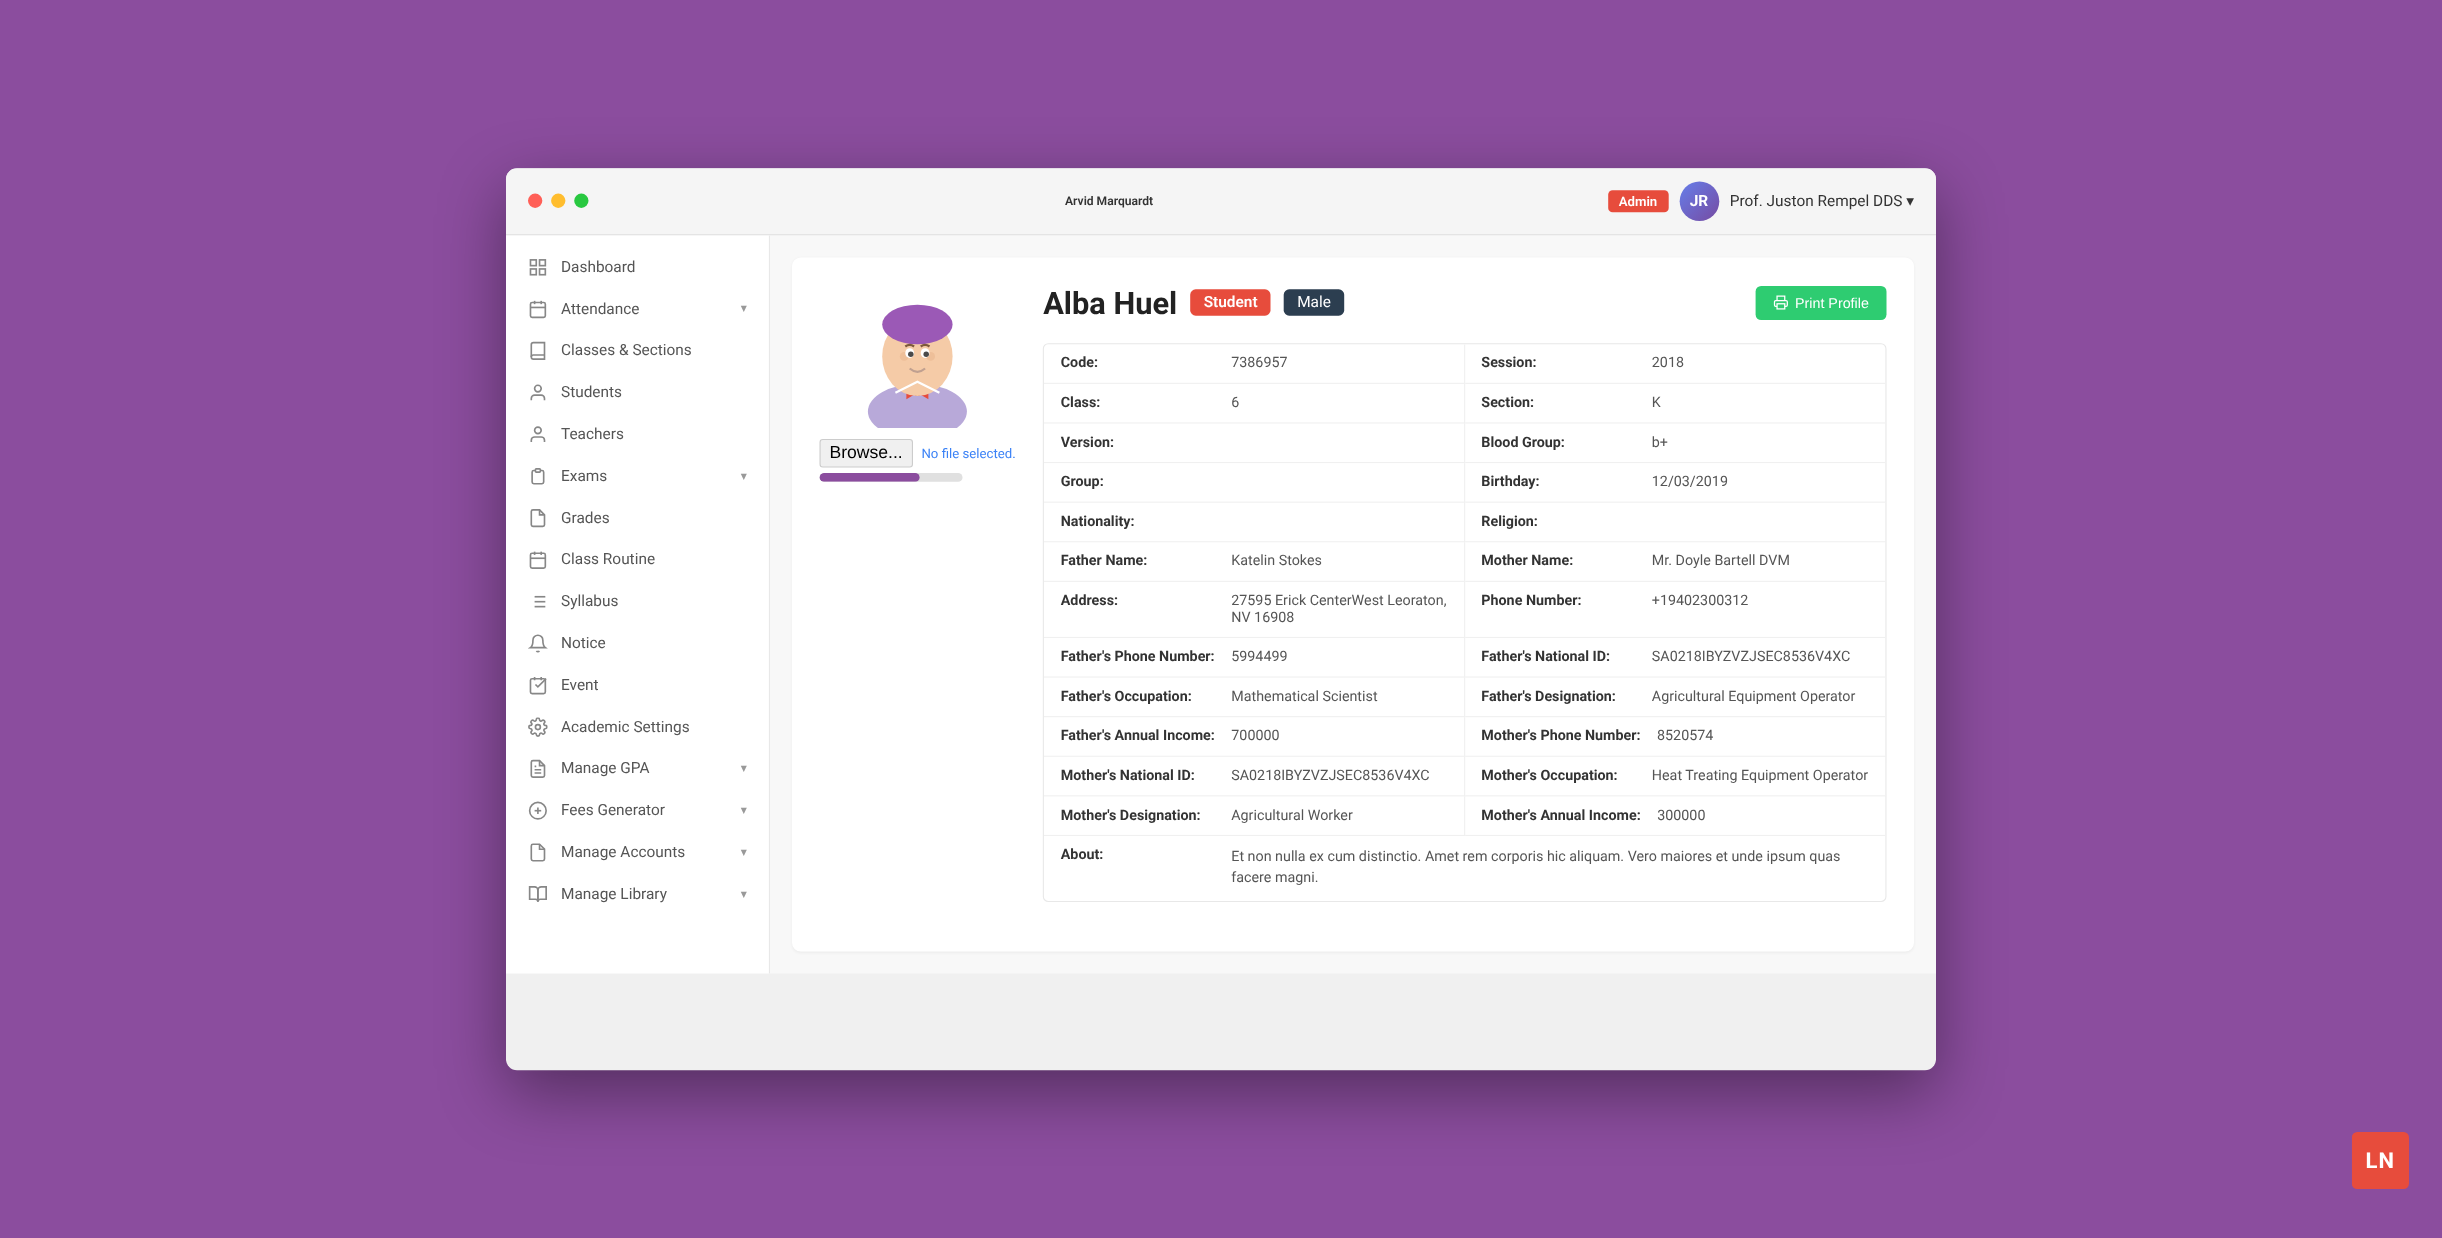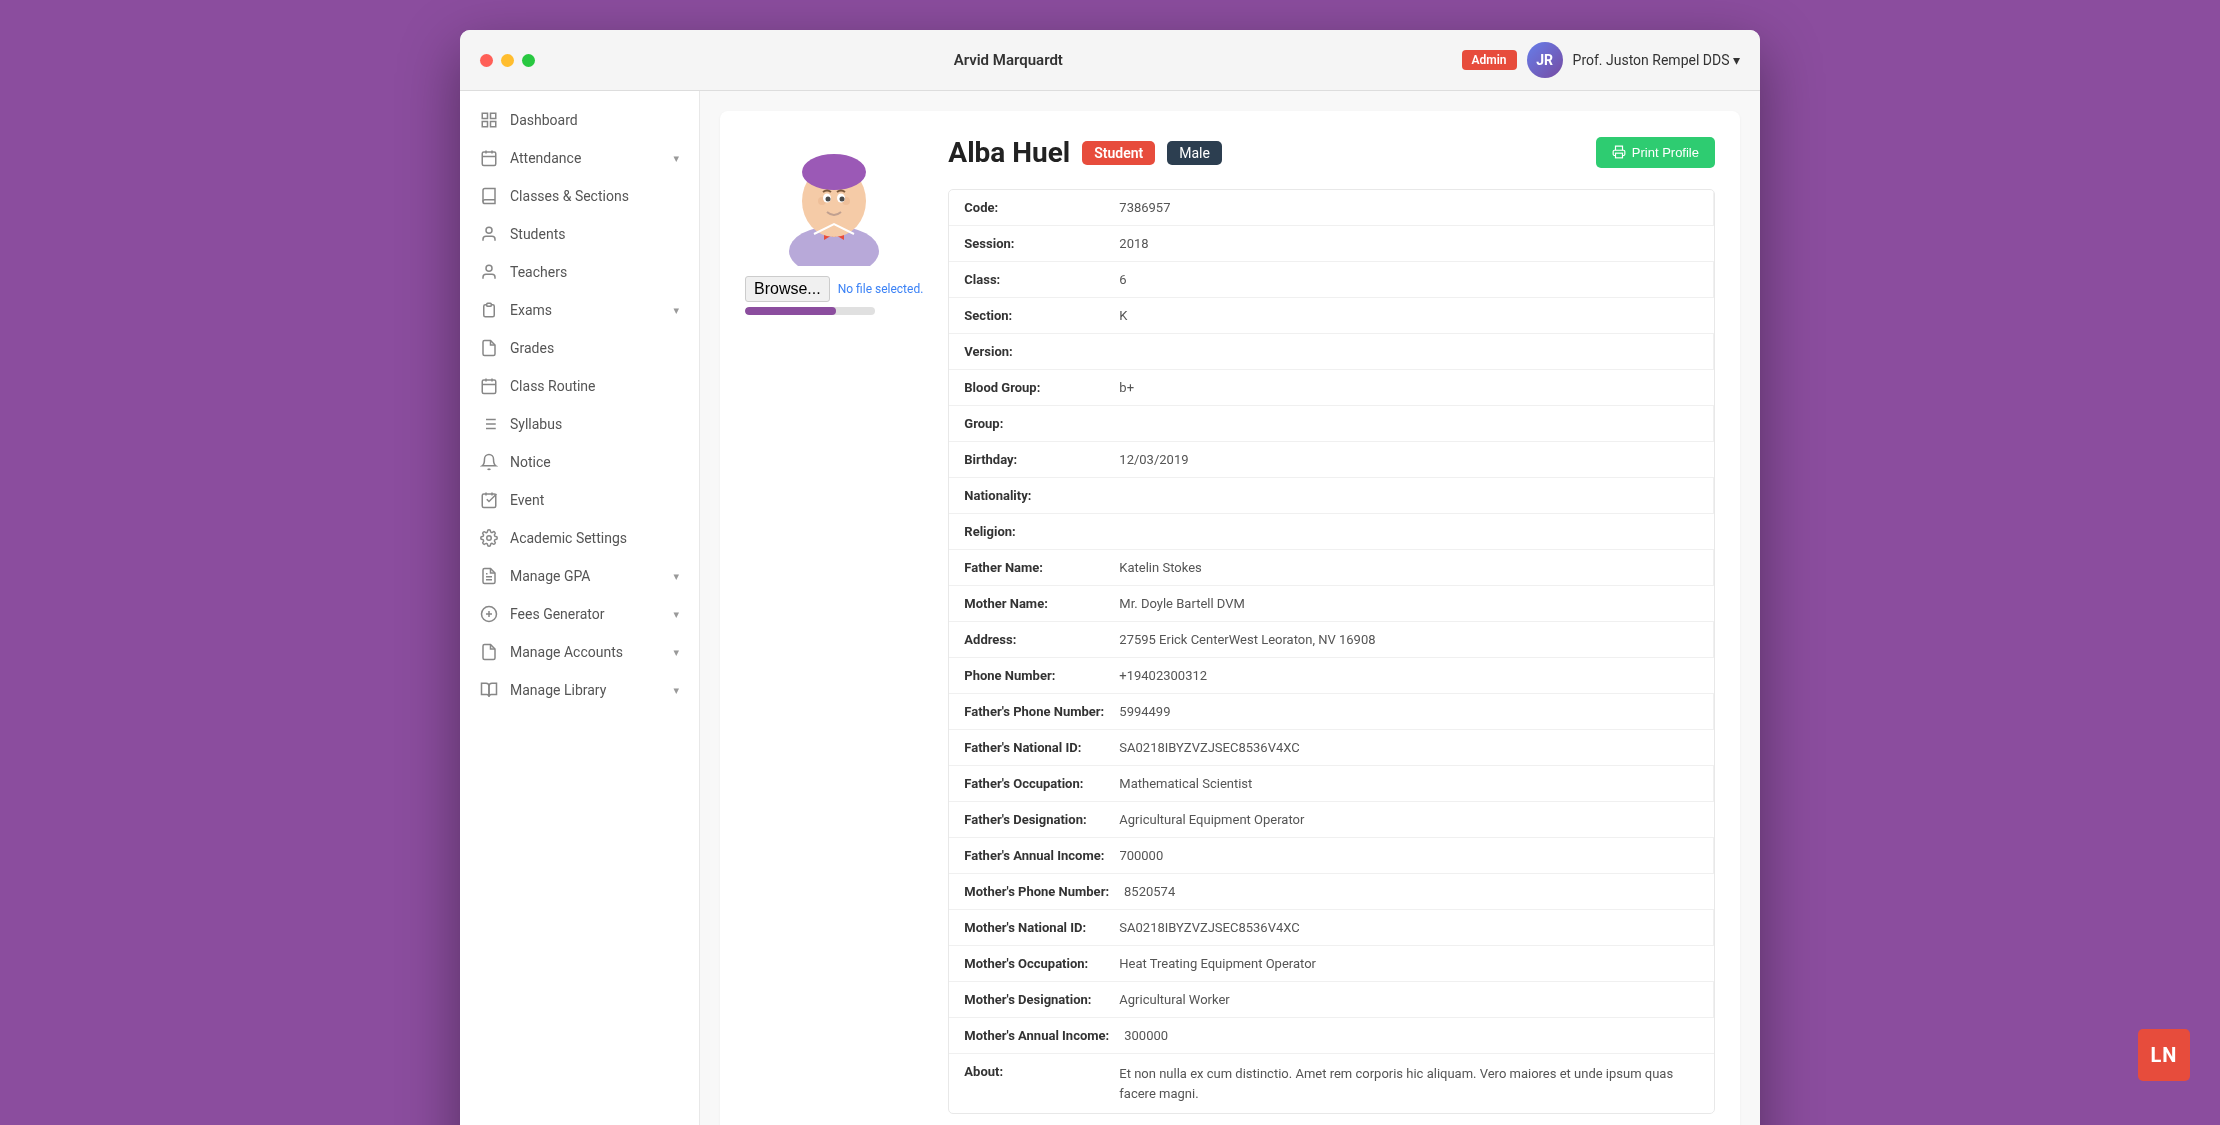--- a/index.html
+++ b/index.html
@@ -37,21 +37,21 @@
       width: 13px;
       height: 13px;
       border-radius: 50%;
     }
     .tl-red { background: #ff5f57; }
     .tl-yellow { background: #ffbd2e; }
     .tl-green { background: #28c840; }
     .app-title {
       flex: 1;
       text-align: center;
-      font-size: 15px;
+      font-size: 11px;
       font-weight: 600;
       color: #333;
     }
     .header-right {
       display: flex;
       align-items: center;
       gap: 10px;
     }
     .admin-badge {
       background: #e74c3c;
@@ -210,21 +210,21 @@
       border: none;
       padding: 8px 16px;
       border-radius: 5px;
       font-size: 13px;
       cursor: pointer;
       display: flex;
       gap: 6px;
     }
     .info-grid {
       display: grid;
-      grid-template-columns: 1fr;
+      grid-template-columns: 1fr 1fr;
       border: 1px solid #e8e8e8;
       border-radius: 5px;
       overflow: hidden;
     }
     .info-cell {
       padding: 10px 15px;
       border-bottom: 1px solid #f0f0f0;
       font-size: 13px;
       display: flex;
       gap: 15px;

